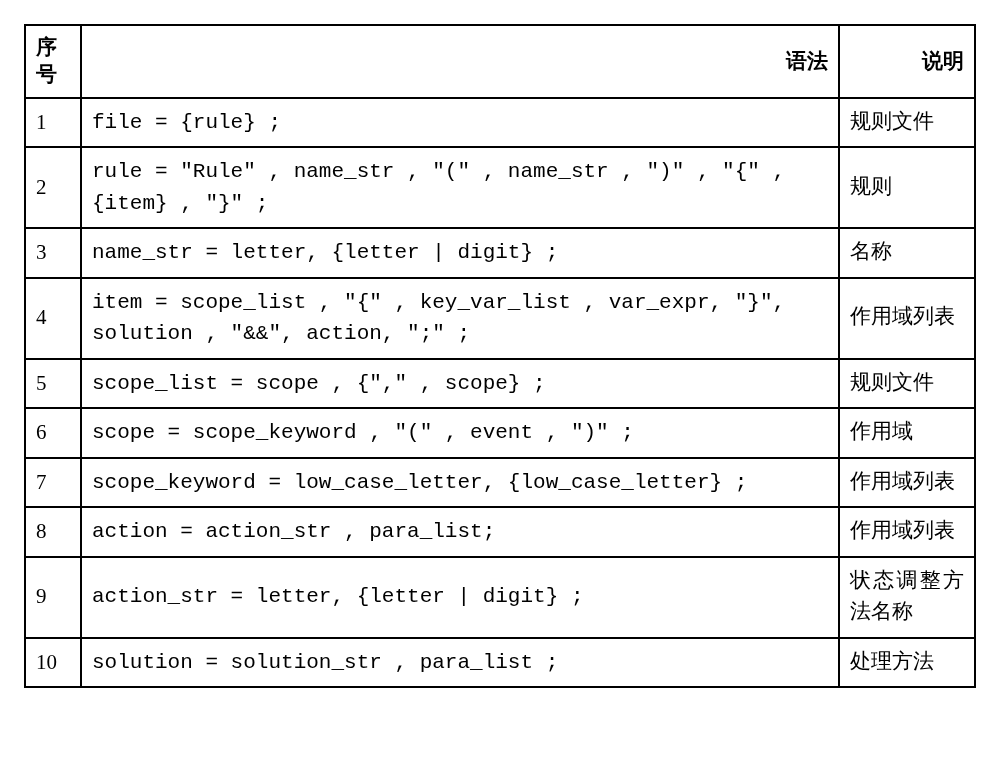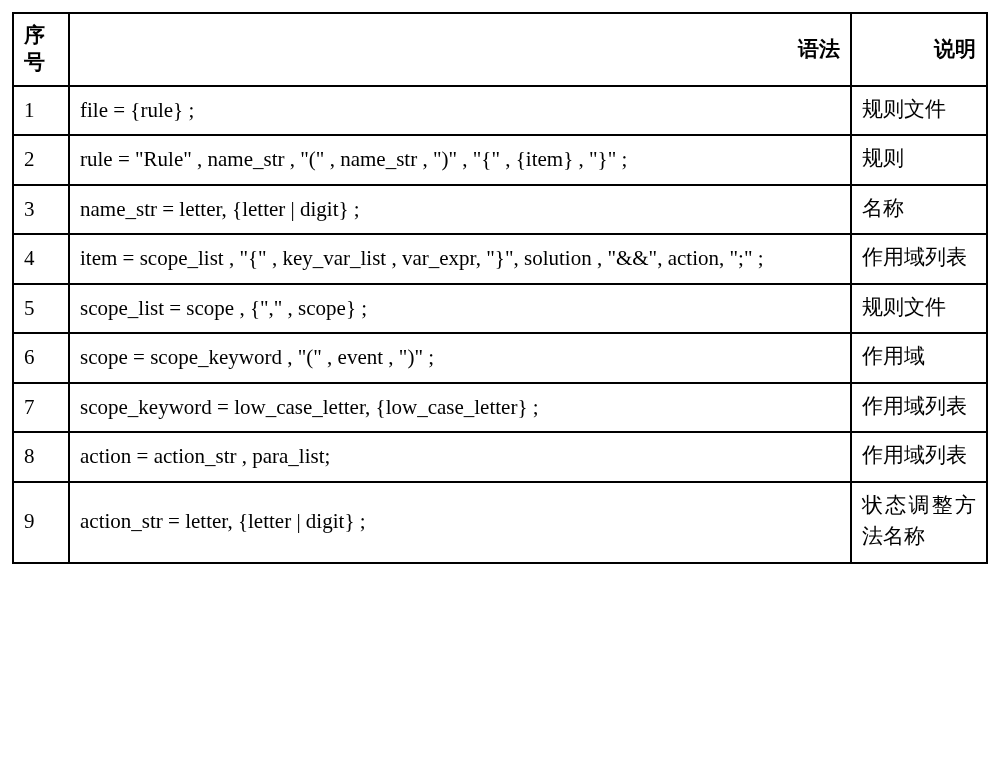--- a/index.html
+++ b/index.html
@@ -1,17 +1,17 @@
 <!DOCTYPE html>
 <html><head>
   <meta charset="utf-8">
   <style>
     * {
       margin: 0;
-      padding: 0;
+      padding: 12px;
       box-sizing: border-box;
     }
     body {
       background: #fff;
       font-family: "SimSun", "宋体", serif;
       padding: 12px;
     }
     table {
       border-collapse: collapse;
       width: 100%;
@@ -37,21 +37,21 @@
     }
     .seq-header {
       text-align: left;
       line-height: 1.3;
     }
     td.seq-cell {
       font-family: "Times New Roman", serif;
       text-align: left;
     }
     td.grammar-cell {
-      font-family: Liberation Serif, serif;
+      font-family: Liberation Mono, monospace;
       text-align: left;
     }
     td.desc-cell {
       font-family: Liberation Mono, monospace;
       text-align: justify;
       text-justify: inter-ideograph;
       letter-spacing: 0;
     }
     .spaced {
       letter-spacing: 4px;
@@ -112,14 +112,19 @@
     <tr>
       <td class="seq-cell">8</td>
       <td class="grammar-cell">action = action_str , para_list;</td>
       <td class="desc-cell spaced">作用域列表</td>
     </tr>
     <tr>
       <td class="seq-cell">9</td>
       <td class="grammar-cell">action_str = letter, {letter | digit} ;</td>
       <td class="desc-cell spaced">状态调整方法名称</td>
     </tr>
+    <tr>
+      <td class="seq-cell">10</td>
+      <td class="grammar-cell">solution = solution_str , para_list ;</td>
+      <td class="desc-cell spaced">处理方法</td>
+    </tr>
   </tbody>
 </table>
 
 </body></html>

